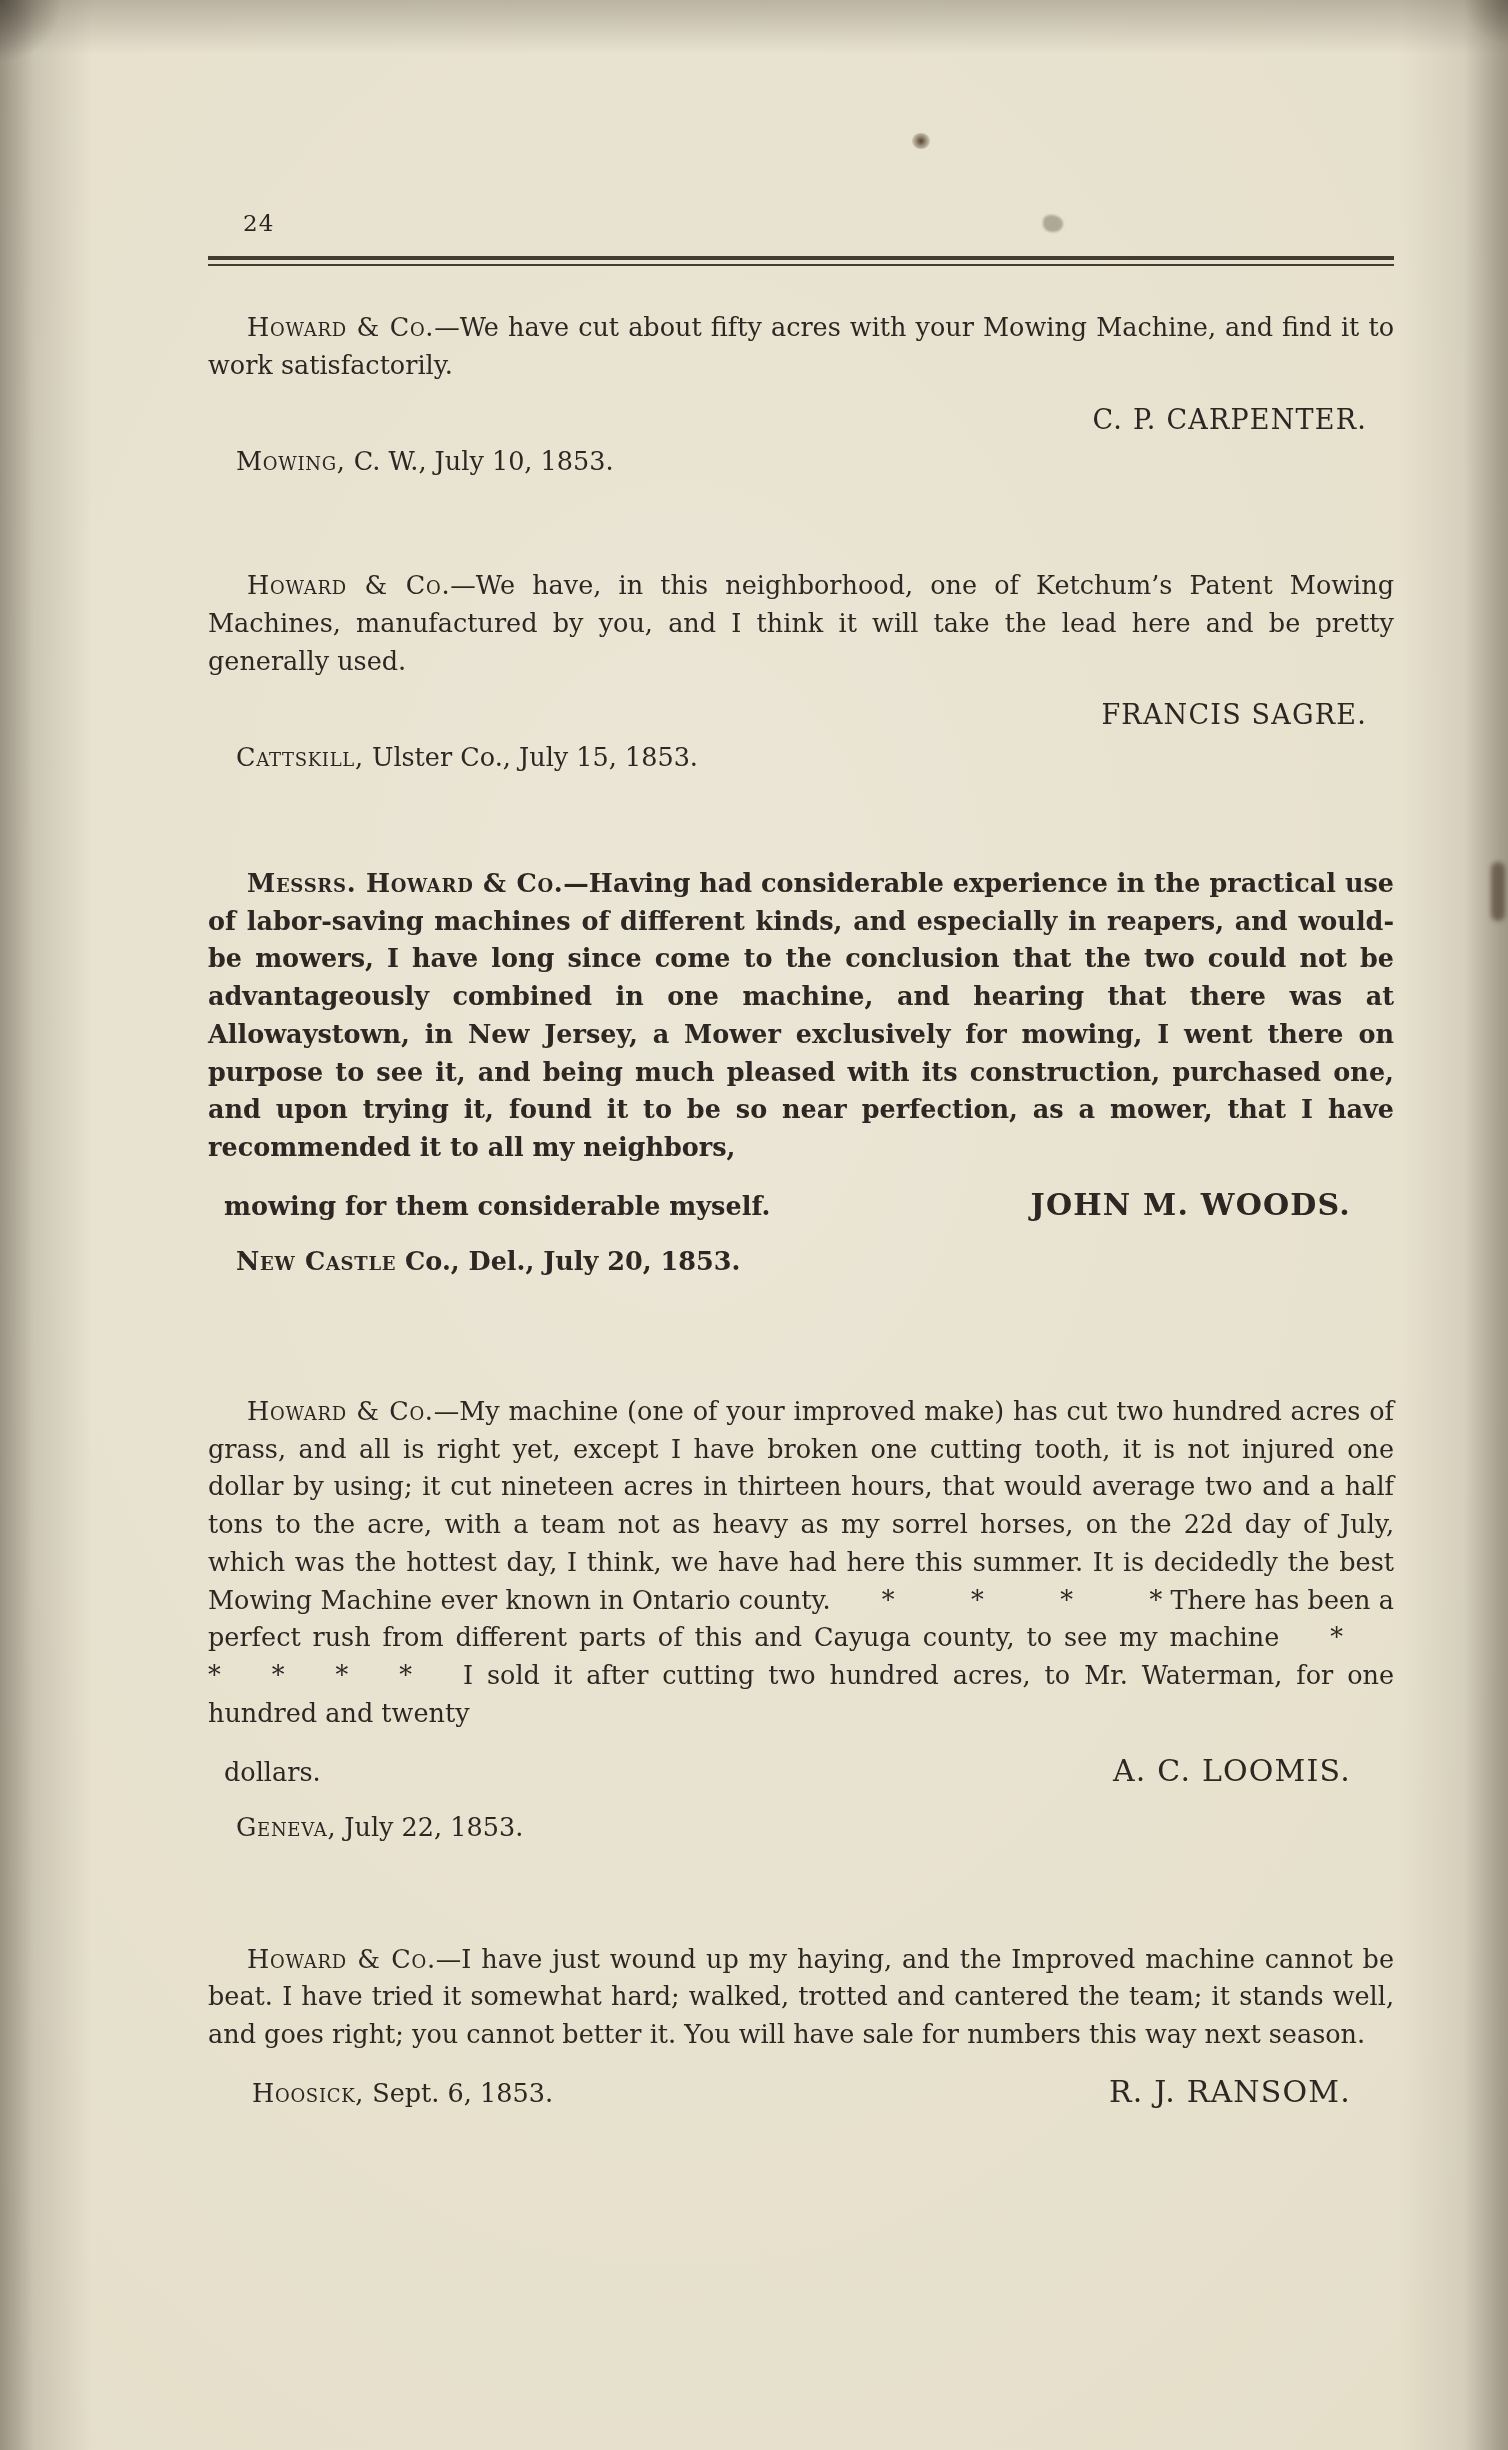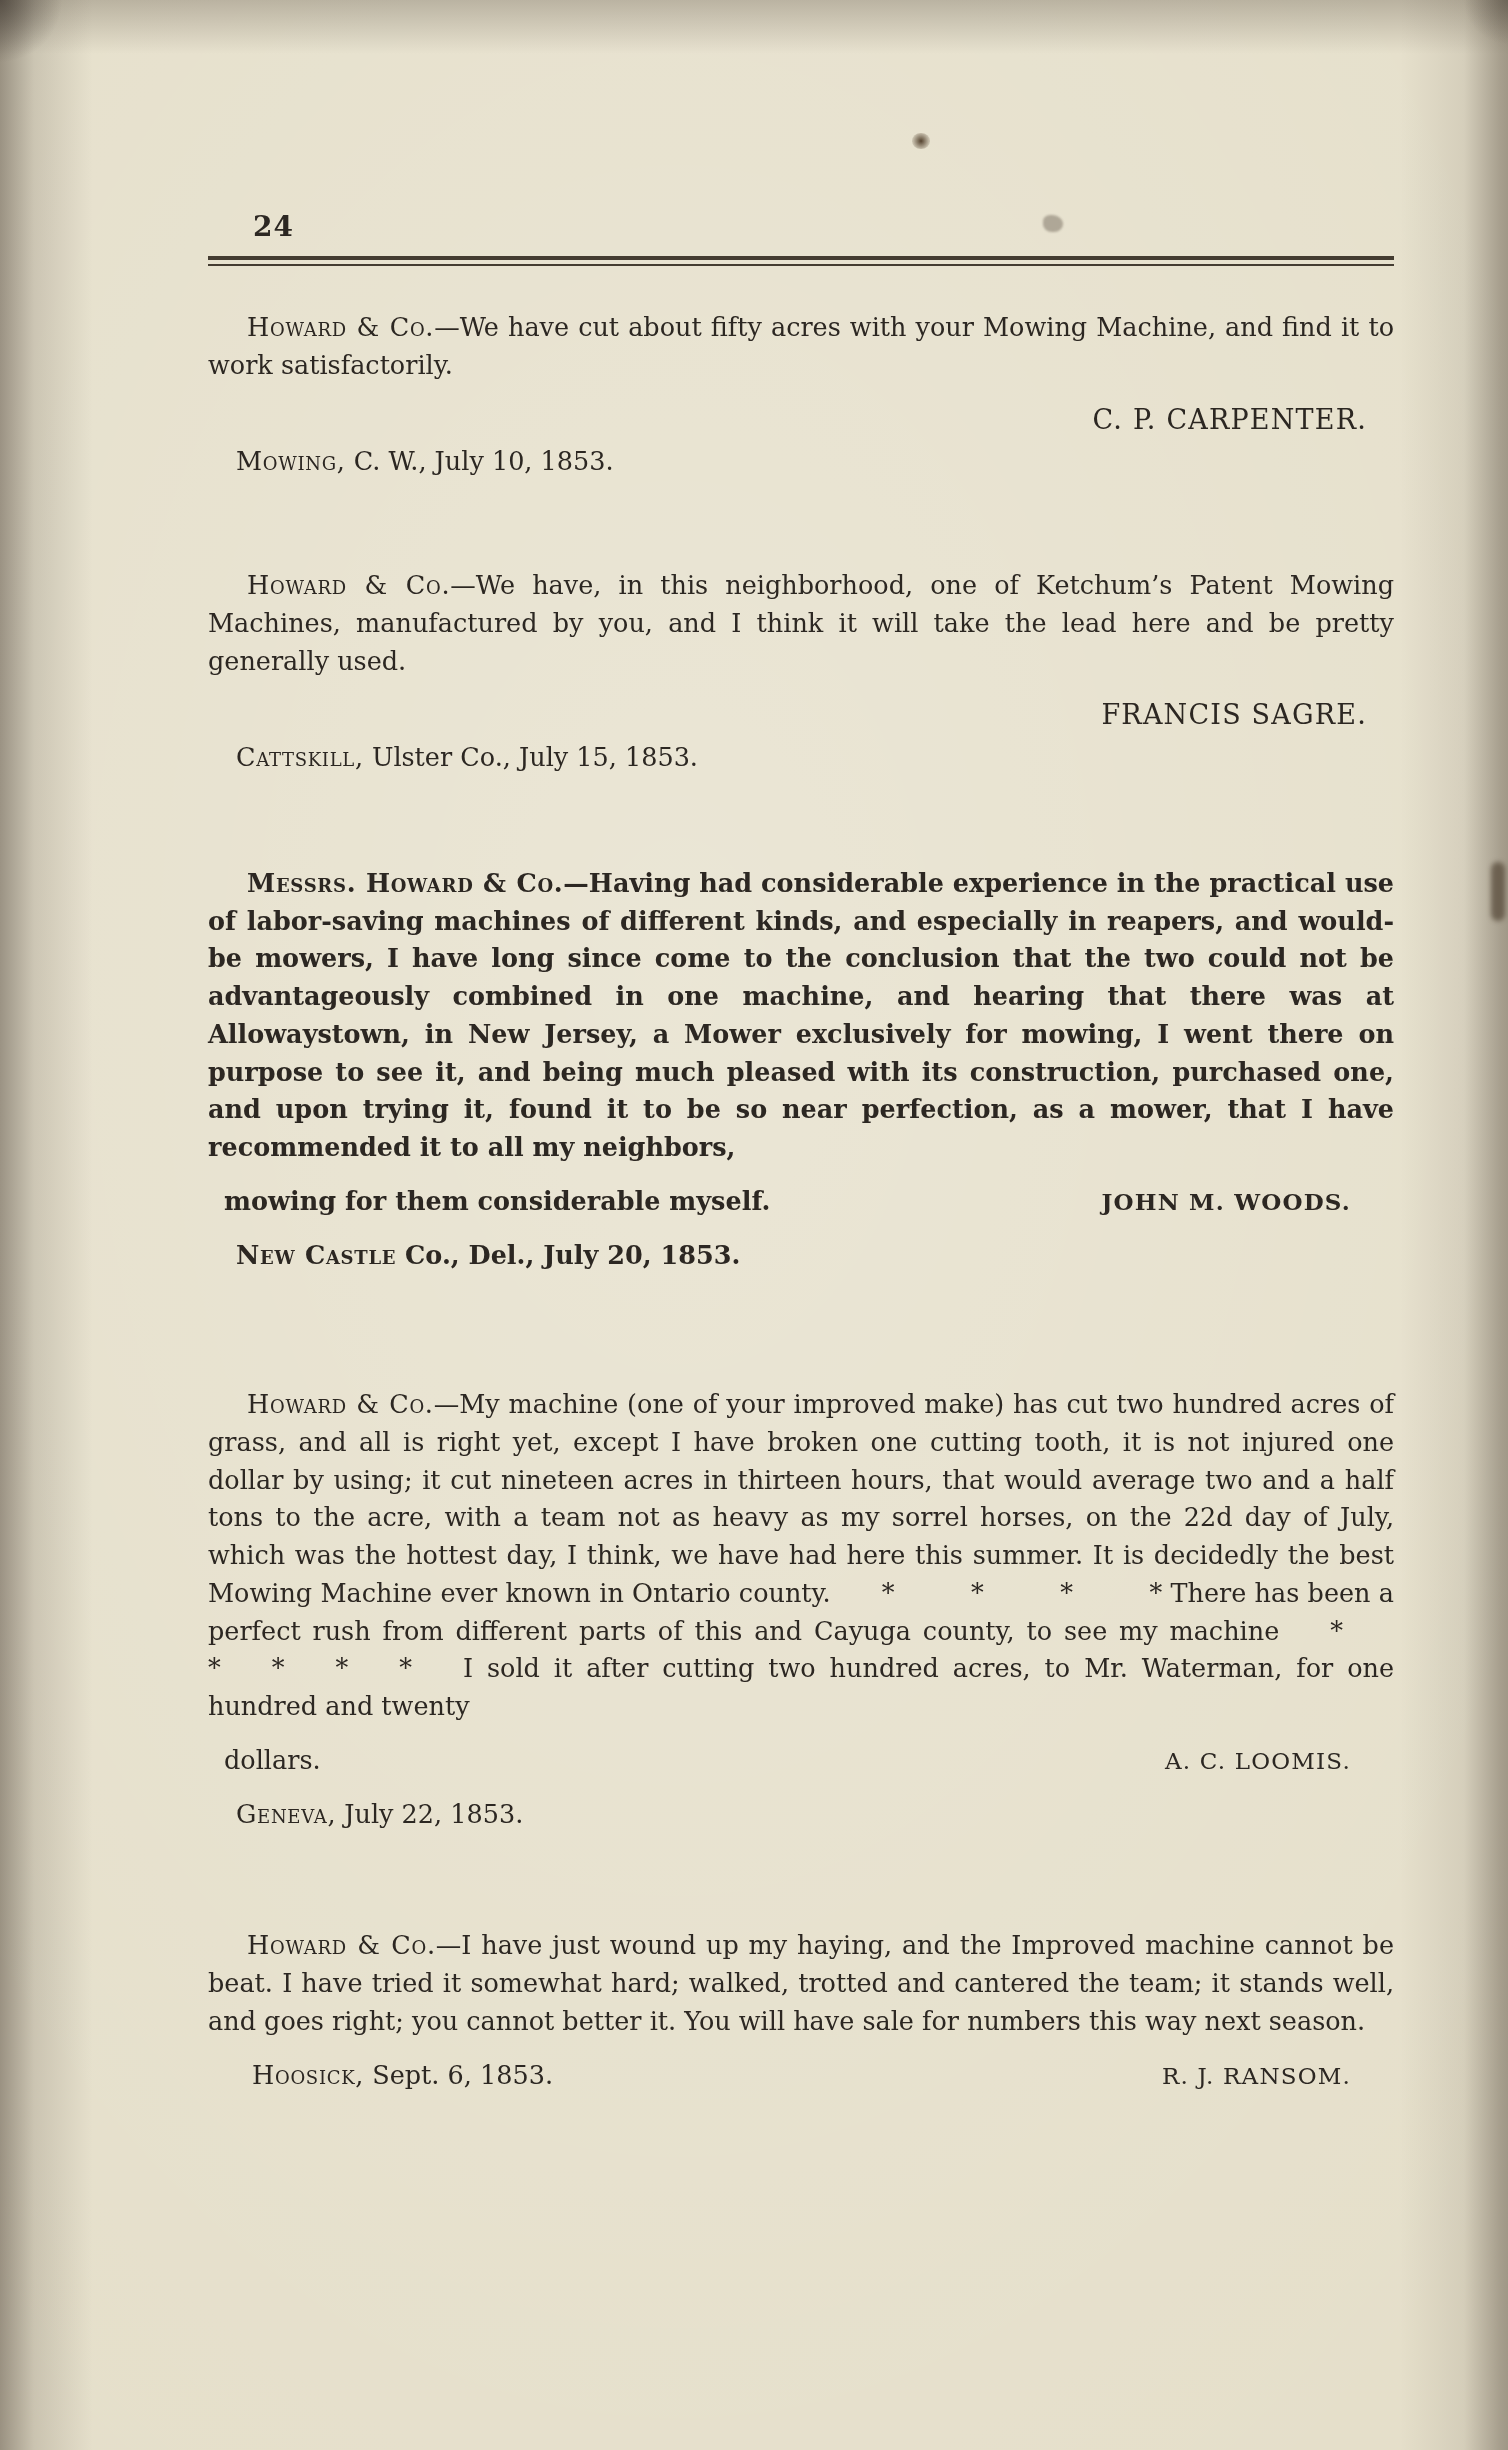--- a/index.html
+++ b/index.html
@@ -64,24 +64,24 @@
     top: 0;
   }
 
   .page-header {
     position: relative;
     margin-top: 210px;
     height: 34px;
   }
   .page-number {
     position: absolute;
-    left: 45px;
+    left: 35px;
     top: 0;
-    font-size: 28px;
-    font-weight: bold;
+    font-size: 23px;
+    font-weight: normal;
     letter-spacing: 1px;
   }
   .running-title {
     text-align: center;
     font-size: 23px;
     font-weight: bold;
     letter-spacing: 5.4px;
   }
 
   .rule {
@@ -117,21 +117,21 @@
     text-indent: 28px;
   }
   .last-line {
     margin: 16px;
     display: flex;
     justify-content: space-between;
     align-items: baseline;
   }
   .last-line .sig {
     padding-right: 27px;
-    font-size: 23px;
+    font-size: 30px;
     letter-spacing: 1.2px;
     white-space: nowrap;
   }
   .last-line .dl {
     text-indent: 0;
     padding-left: 28px;
   }
 
   .gap-a { margin-bottom: 86px; }
   .gap-b { margin-bottom: 88px; }

